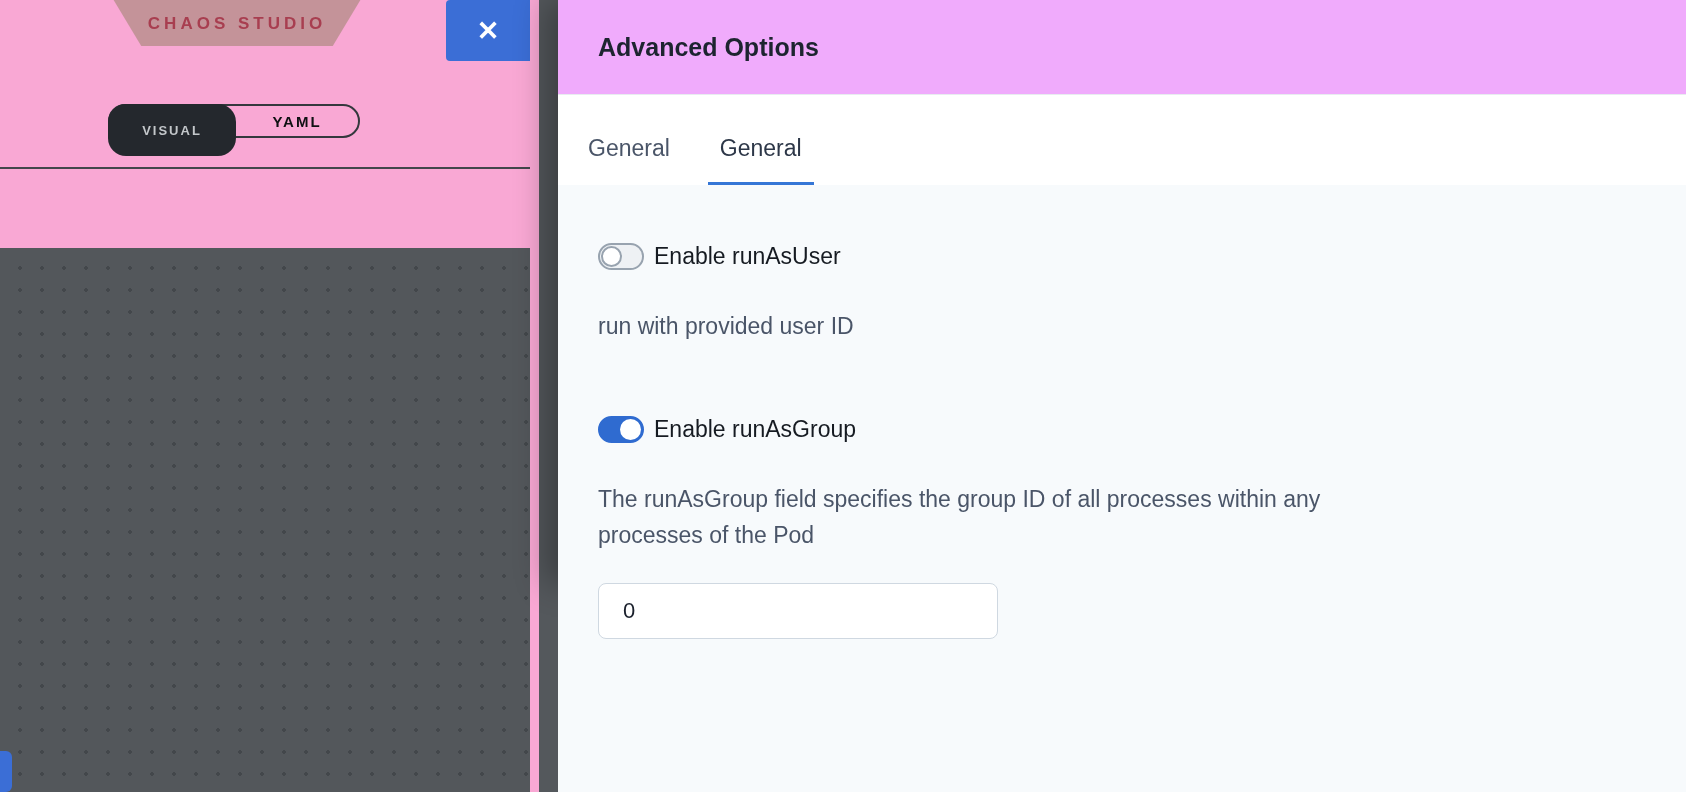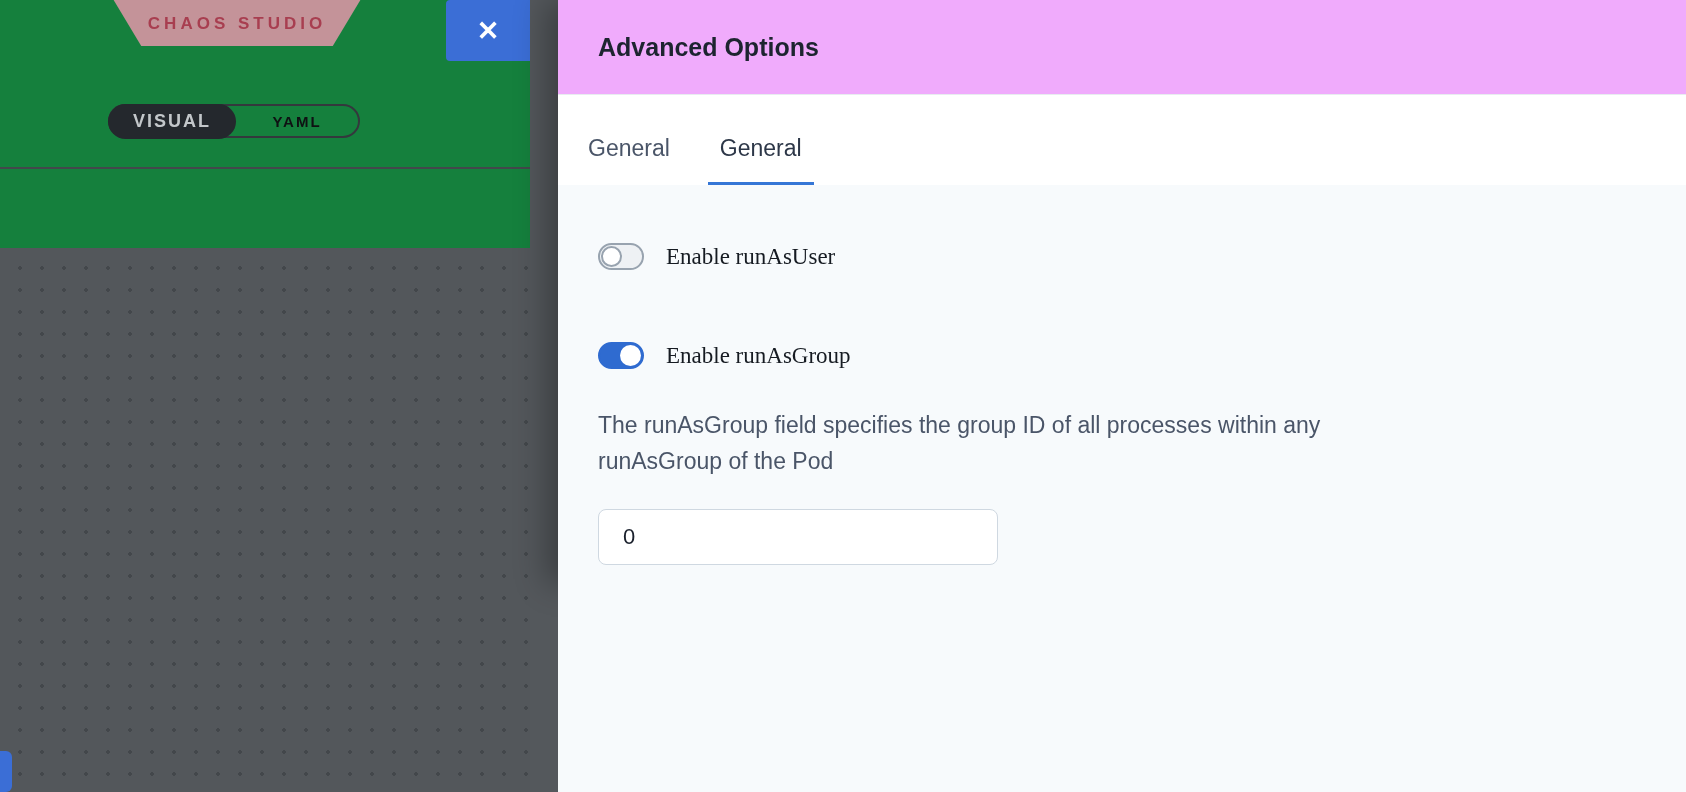--- a/index.html
+++ b/index.html
@@ -8,44 +8,45 @@
     overflow: hidden;
     position: relative;
     font-family: "Liberation Sans", sans-serif;
     background: #54585c;
   }
 
   
   .left-app {
     position: absolute; left: 0; top: 0;
     width: 530px; height: 792px;
-    background: #15803d;
+    background: #f9a8d4;
     overflow: hidden;
+    padding-left: 9px;
   }
   .brand-badge {
     position: absolute; left: 104px; top: -16px;
     width: 266px; height: 62px;
     background: #c49399;
     clip-path: polygon(0 0, 100% 0, 86% 100%, 14% 100%);
     display: flex; align-items: flex-end; justify-content: center;
     padding-bottom: 12px; box-sizing: border-box;
   }
   .brand-text {
     color: #a83e50; font-weight: 700; font-size: 17px; letter-spacing: 4px;
   }
   .view-toggle {
     position: absolute; left: 108px; top: 104px;
     width: 252px; height: 34px;
     border: 2px solid #34383d; border-radius: 18px;
     display: flex; box-sizing: border-box;
   }
   .seg-visual {
-    flex: 0 0 128px; margin: -2px 0 -2px -2px; height: 35px;
+    flex: 0 0 128px; margin: -2px 0 -2px -2px; height: 52px;
     background: #24282d; border-radius: 18px;
-    color: #c3c7ca; font-weight: 700; font-size: 18px; letter-spacing: 2px;
+    color: #c3c7ca; font-weight: 700; font-size: 13px; letter-spacing: 2px;
     display: flex; align-items: center; justify-content: center;
   }
   .seg-yaml {
     flex: 1;
     color: #0f1113; font-weight: 700; font-size: 15px; letter-spacing: 2px;
     display: flex; align-items: center; justify-content: center; border-radius: 10px;
   }
   .left-divider {
     position: absolute; left: 0; top: 167px;
     width: 530px; height: 2px; background: #43474b;
@@ -111,21 +112,21 @@
     border-bottom-color: #3576d6;
     font-weight: 500;
   }
   .drawer-content {
     height: 607px;
     background: #f7fafc;
     padding: 58px 80px 0 40px;
     box-sizing: border-box;
   }
 
-  .toggle-row { display: flex; align-items: center; gap: 22px; font-family: Liberation Serif, serif; }
+  .toggle-row { display: flex; align-items: center; gap: 10px; }
   .toggle {
     width: 46px; height: 27px; border-radius: 14px;
     position: relative; box-sizing: border-box; cursor: pointer;
     flex: 0 0 auto;
   }
   .toggle.off { background: #eef1f4; border: 2px solid #98a3af; }
   .toggle.off .knob {
     position: absolute; left: 1px; top: 1px;
     width: 21px; height: 21px; border-radius: 50%;
     background: #ffffff; border: 2px solid #98a3af; box-sizing: border-box;
@@ -190,29 +191,30 @@
 
   <div class="drawer-content">
 
     <div class="toggle-row">
       <div class="toggle off">
         <div class="knob"></div>
       </div>
       <span class="toggle-label">Enable runAsUser</span>
     </div>
     <div class="section-desc">
+      <div>run with provided user ID</div>
     </div>
 
     <div class="toggle-row section-2">
       <div class="toggle on">
         <div class="knob"></div>
       </div>
       <span class="toggle-label">Enable runAsGroup</span>
     </div>
     <div class="section-desc">
       <div>The runAsGroup field specifies the group ID of all processes within any</div>
-      <div>runAsGroup of the Pod</div>
+      <div>processes of the Pod</div>
     </div>
 
     <input class="group-input" type="text" value="0" style="">
 
   </div>
 </div>
 
 </body></html>

